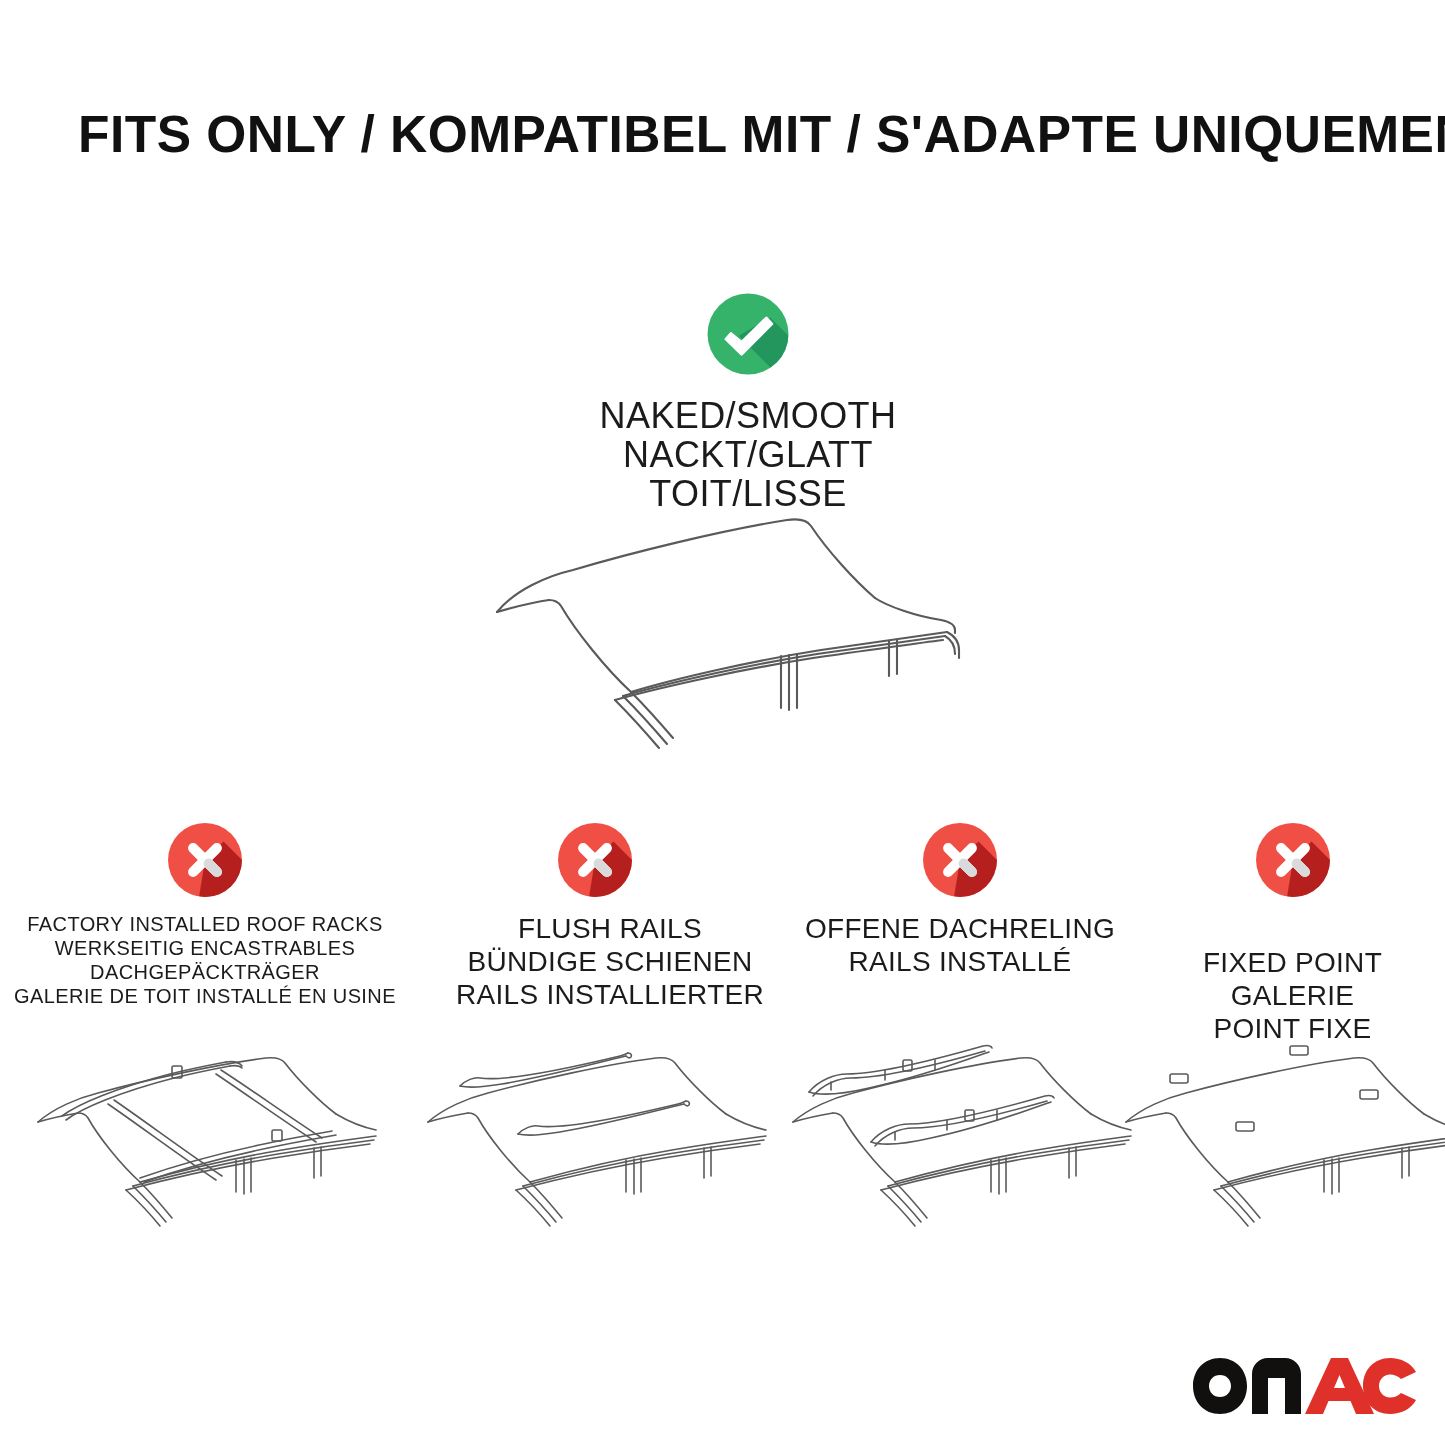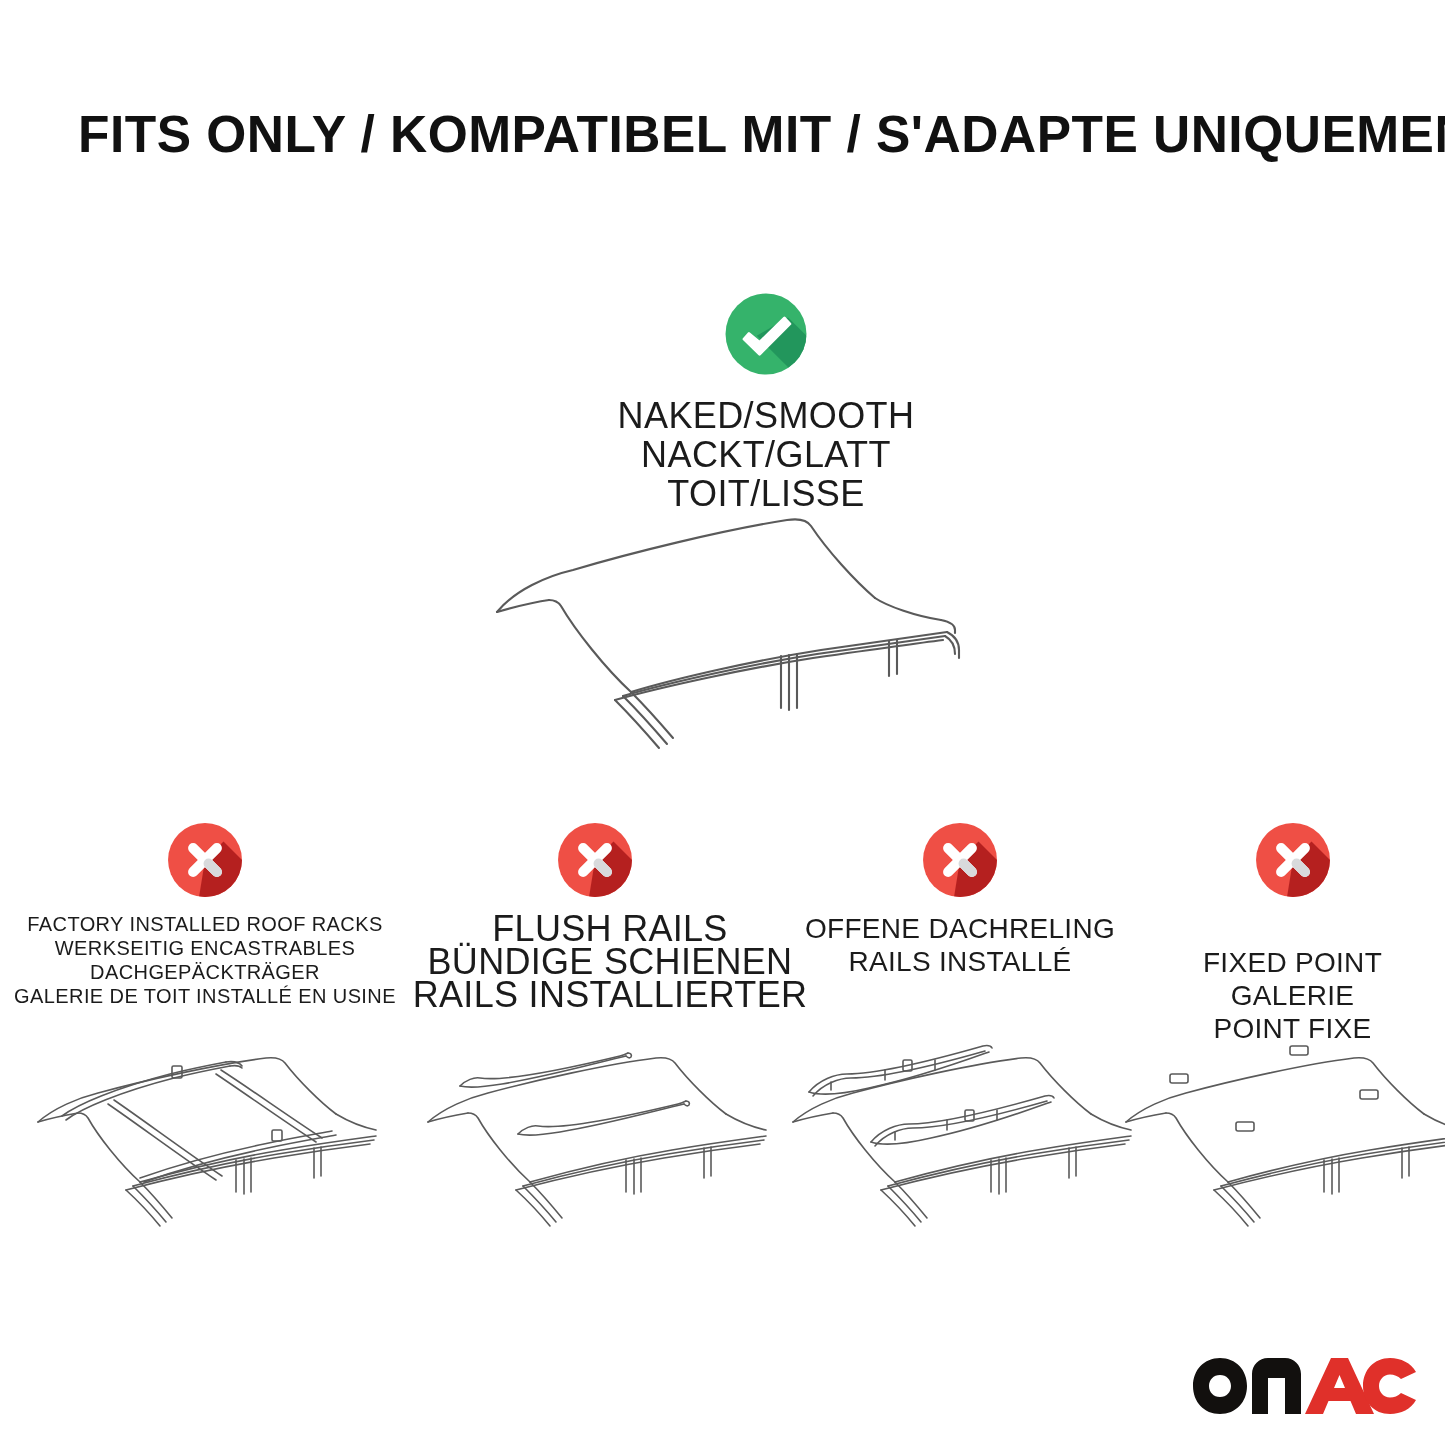--- a/index.html
+++ b/index.html
@@ -29,21 +29,21 @@
     letter-spacing: 0.5px;
     color: #111111;
     white-space: nowrap;
     transform: scaleX(0.99);
     transform-origin: left center;
   }
 
   
   #allowed-block {
     position: absolute;
-    left: 456px;
+    left: 438px;
     top: 288px;
     width: 620px;
   }
   .status-icon {
     width: 92px;
     height: 92px;
     margin: 0 auto;
     position: relative;
   }
   .status-icon svg { display: block; width: 92px; height: 92px; }
@@ -94,21 +94,21 @@
 
   .denied-labels {
     margin-top: 10px;
     text-align: center;
     color: #1b1b1b;
     font-weight: 400;
   }
   .denied-labels div { white-space: nowrap; }
 
   .c0 .denied-labels { font-size: 20px; line-height: 24px; letter-spacing: 0.4px; }
-  .c1 .denied-labels { font-size: 36px; line-height: 33px; letter-spacing: 0.3px; margin-left: 30px; }
+  .c1 .denied-labels { font-size: 28px; line-height: 33px; letter-spacing: 0.3px; margin-left: 30px; }
   .c2 .denied-labels { font-size: 28px; line-height: 33px; letter-spacing: 0.3px; }
   .c3 .denied-labels { font-size: 28px; line-height: 33px; letter-spacing: 0.3px; }
 
   .denied-illustration {
     position: absolute;
     top: 212px;
     left: 50%;
     transform: translateX(-50%);
     width: 370px;
     height: 200px;

